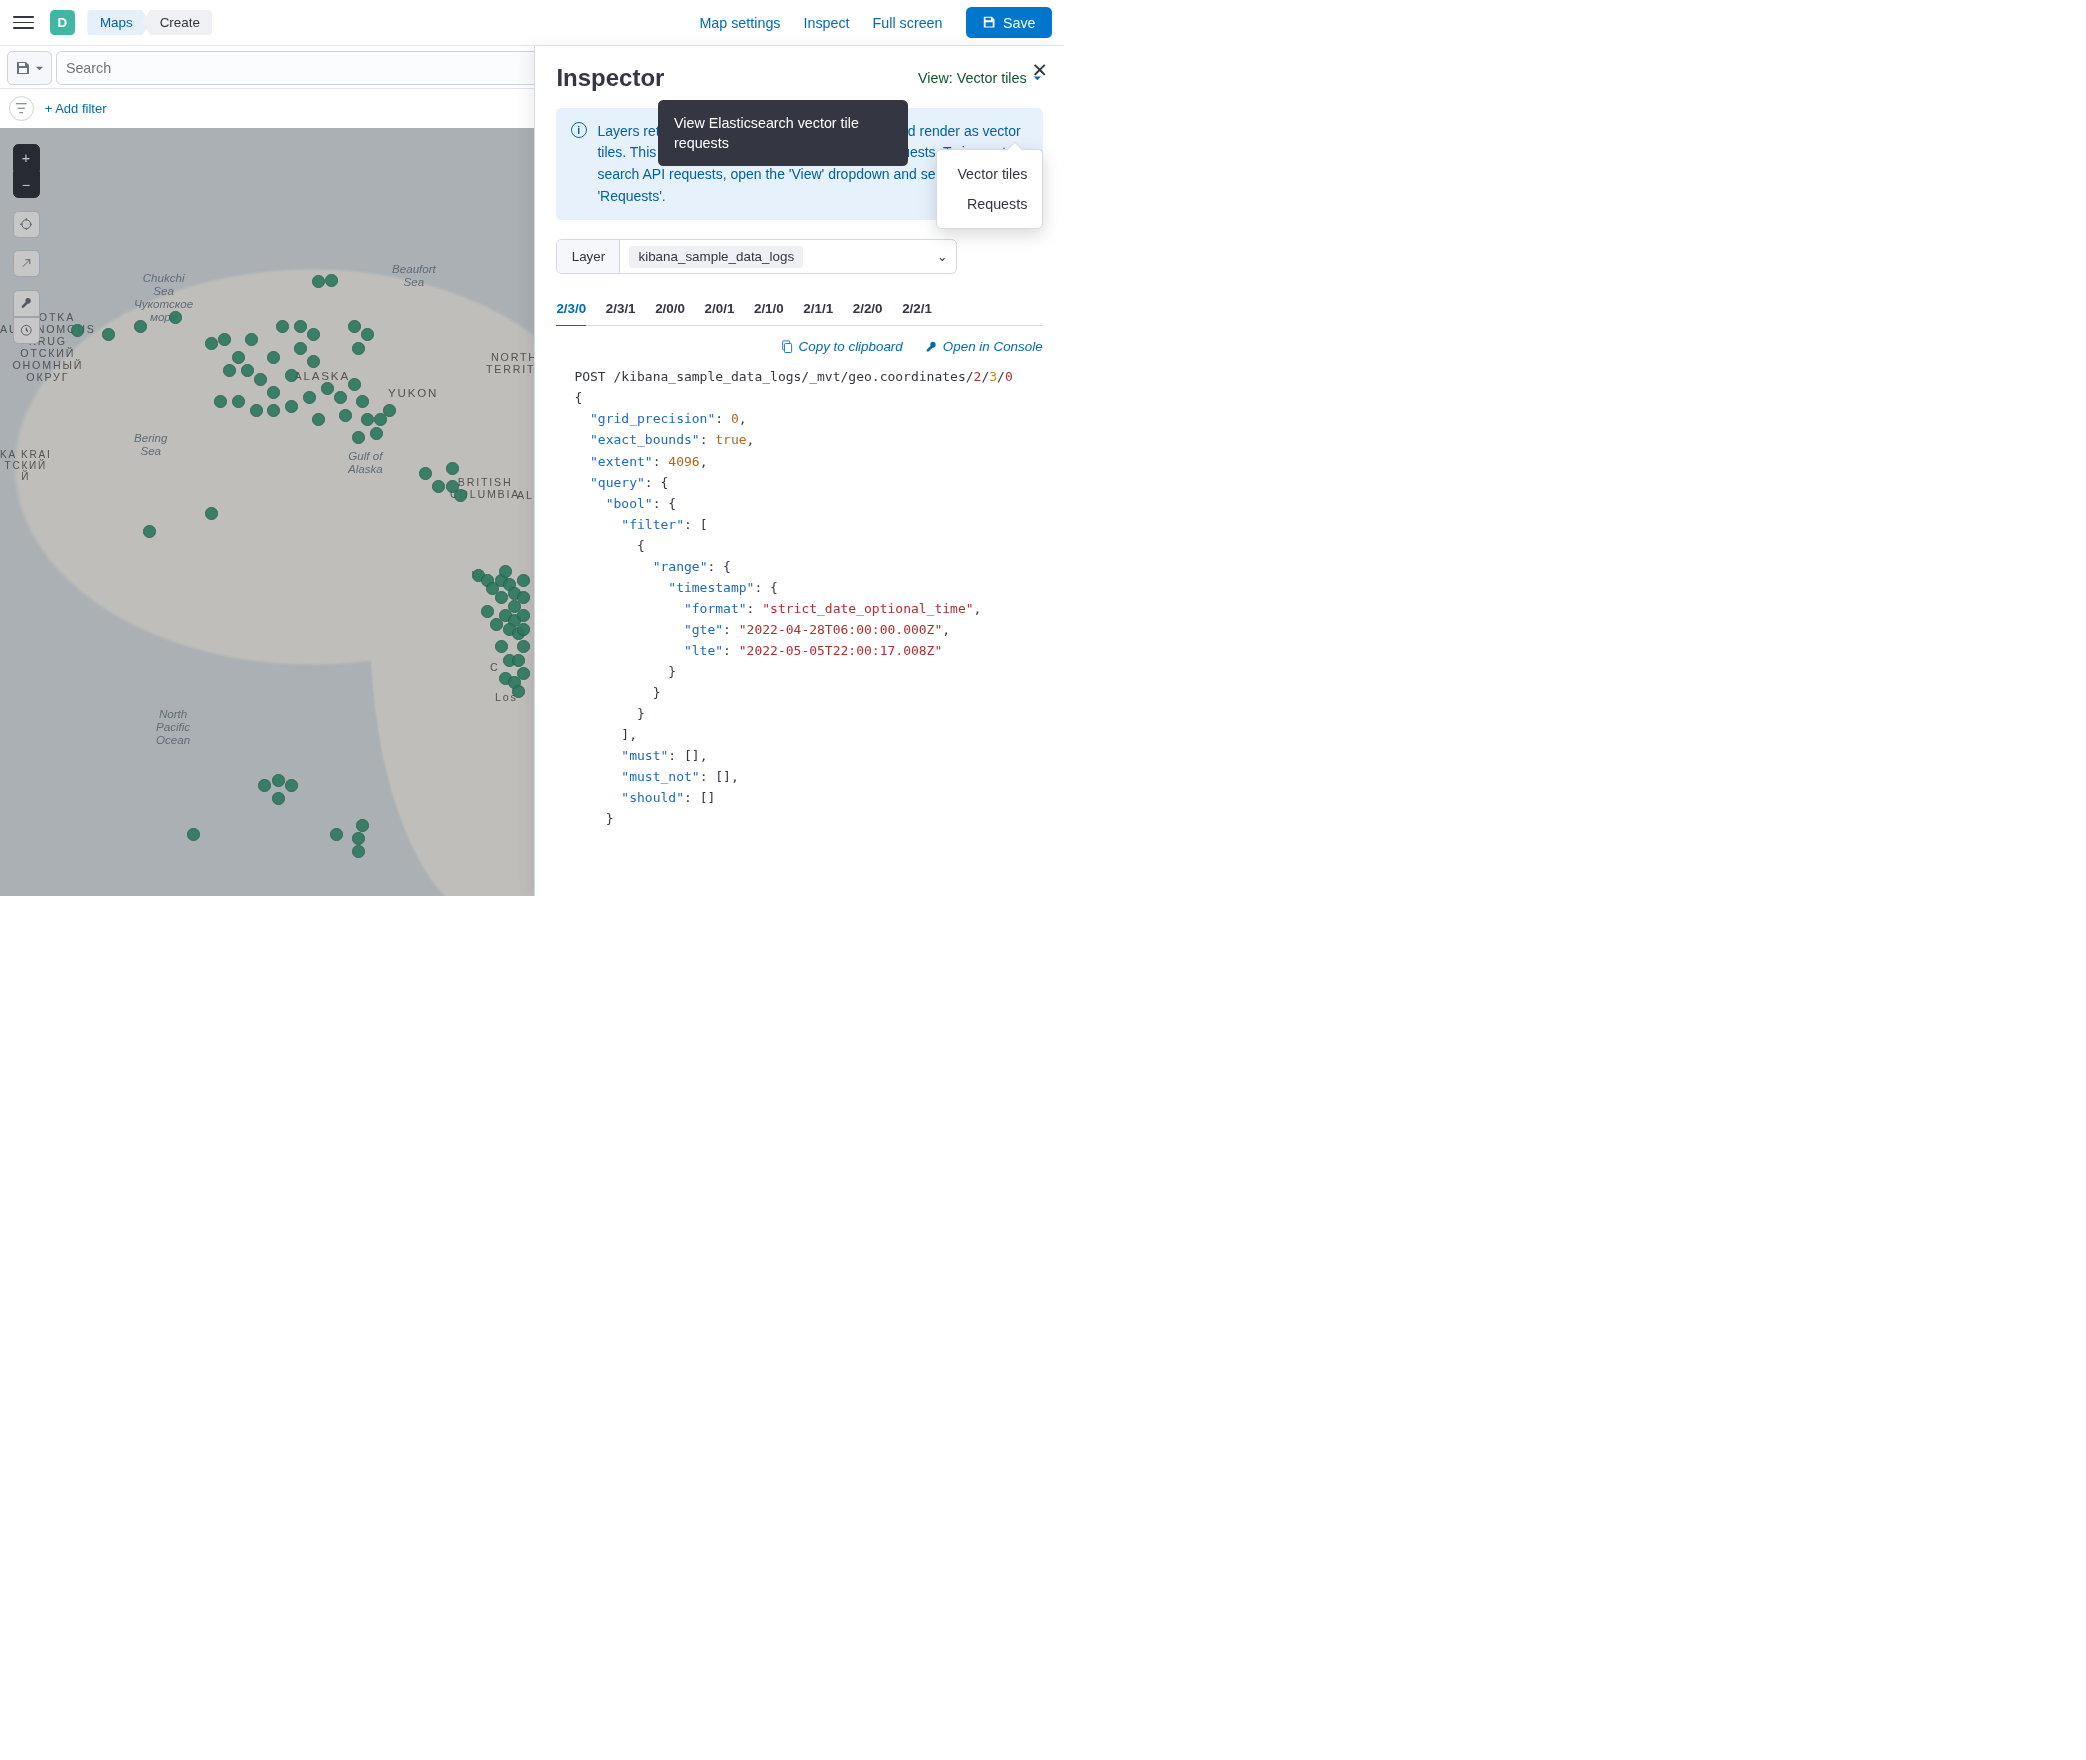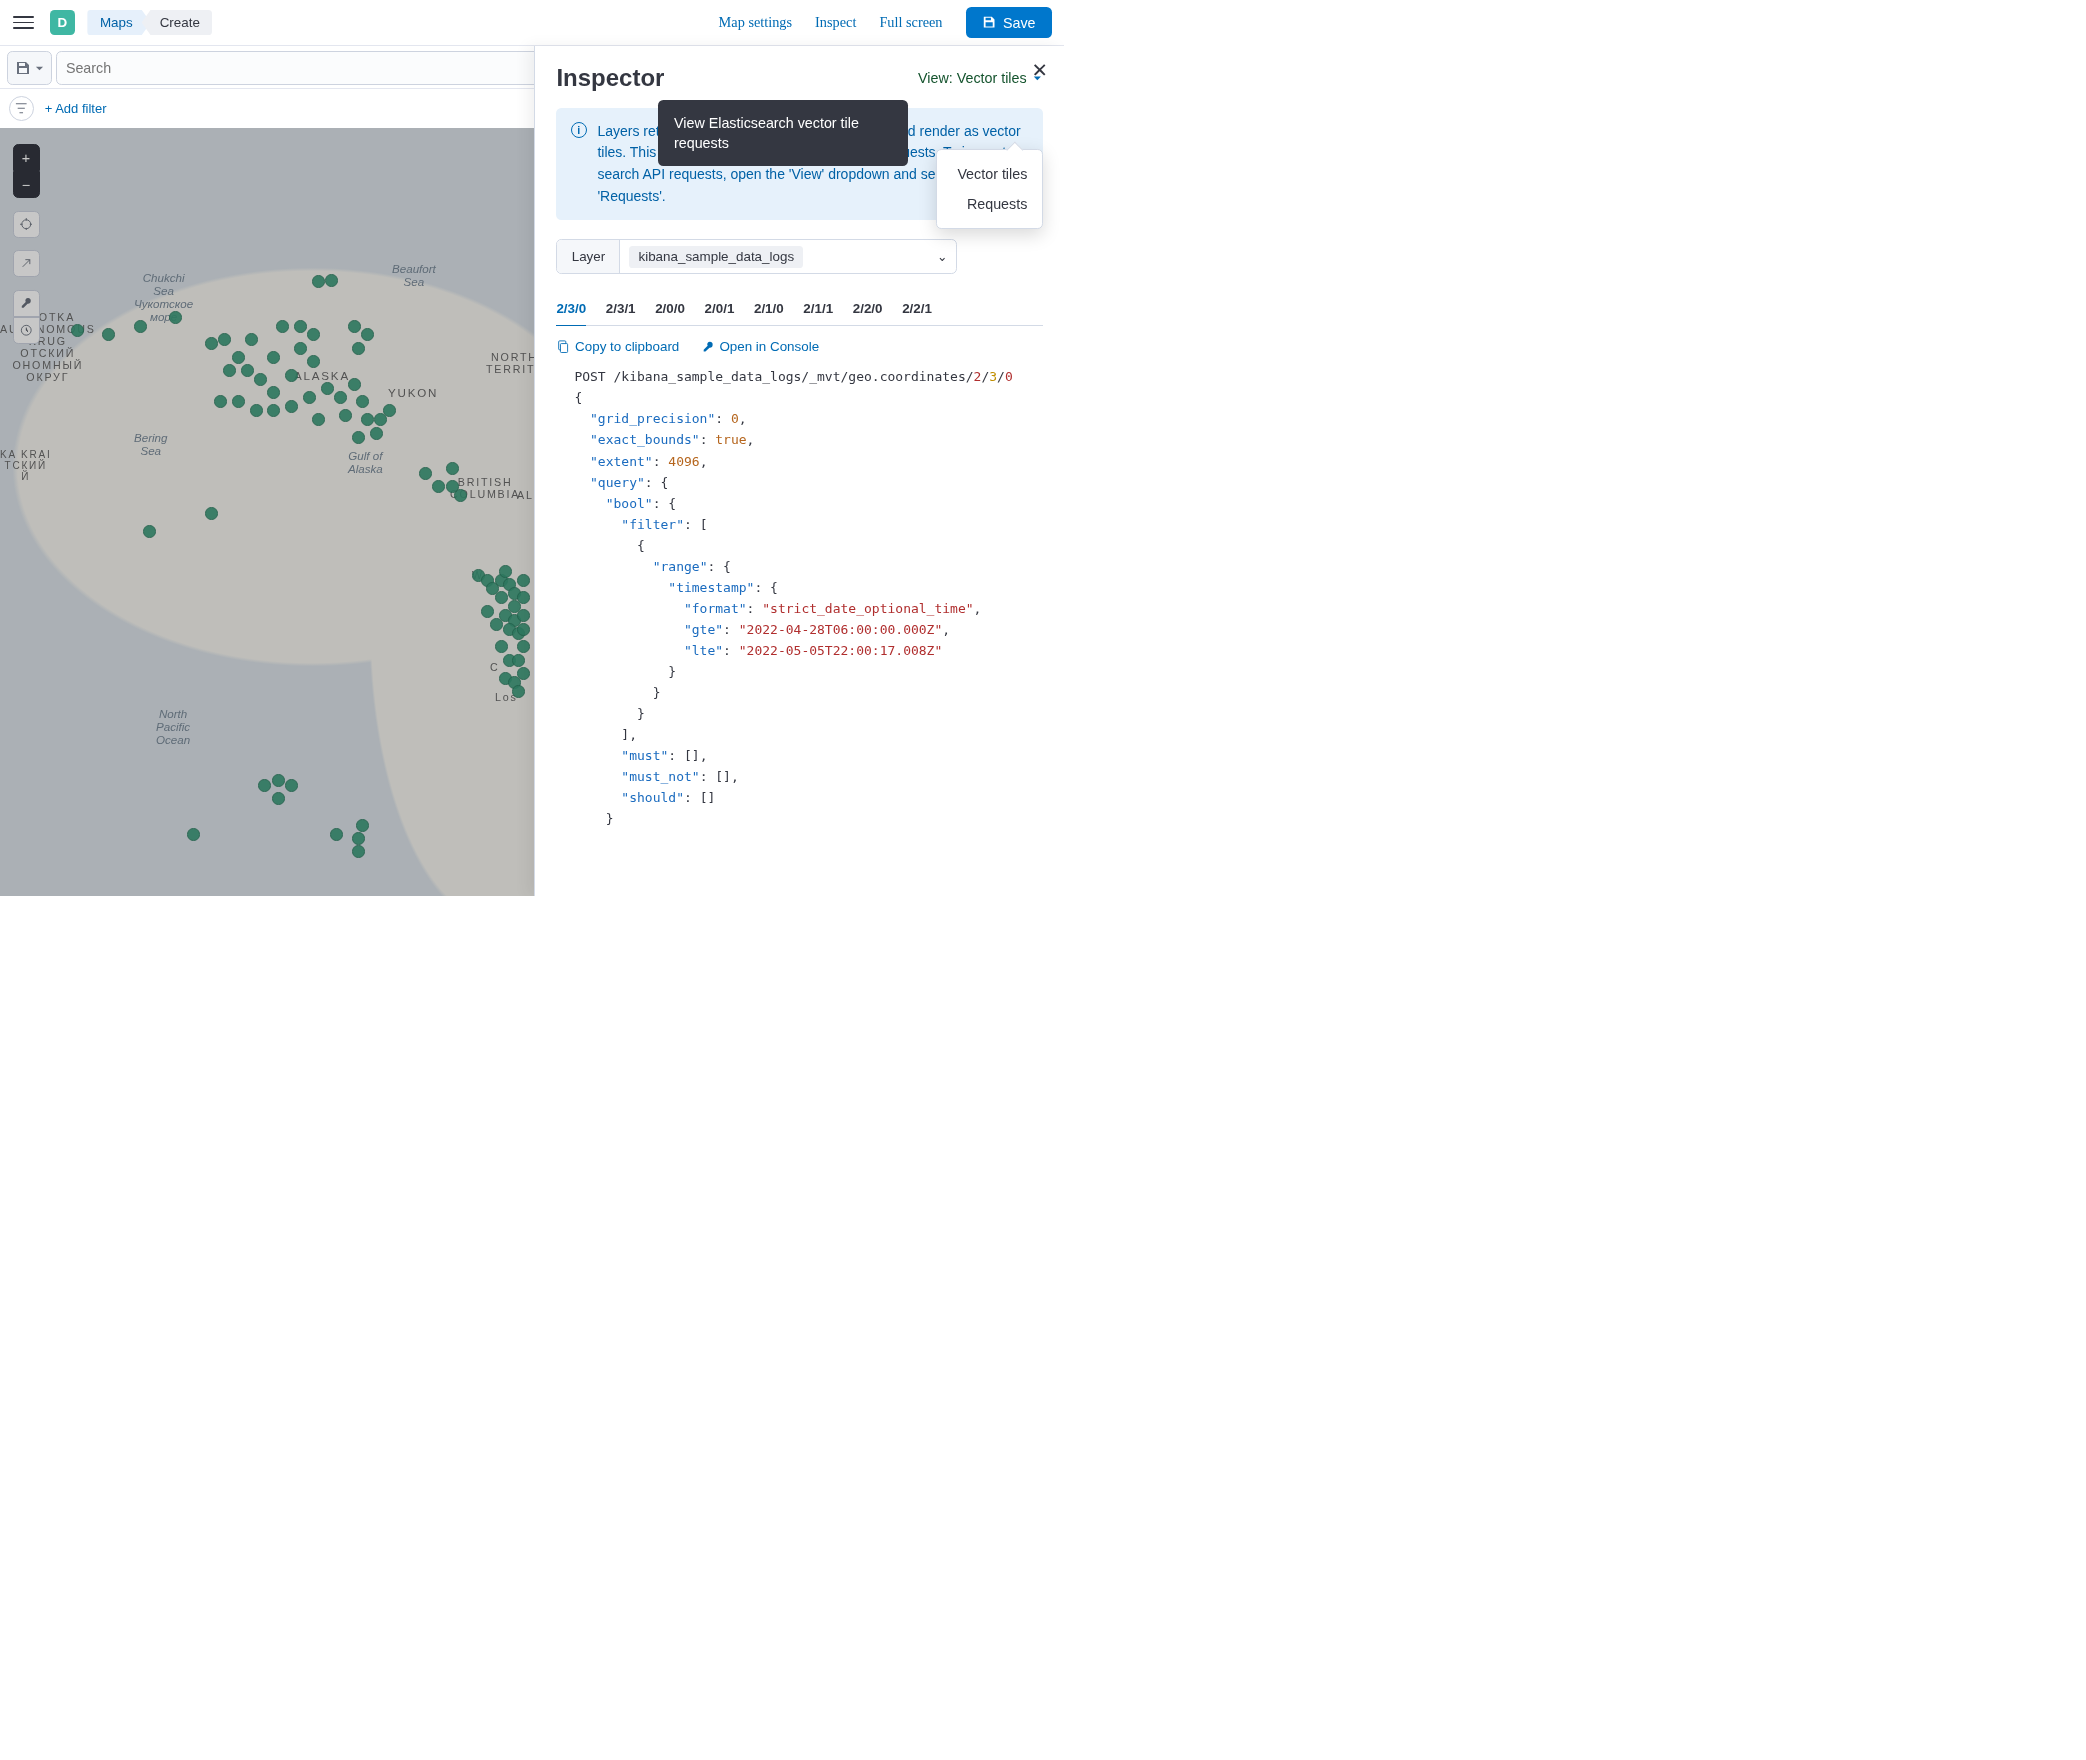--- a/index.html
+++ b/index.html
@@ -42,21 +42,21 @@
     clip-path: polygon(0 0, calc(100% - 9px) 0, 100% 50%, calc(100% - 9px) 100%, 0 100%);
     padding-right:18px;
   }
   .bc-create {
     background:#eef0f4; color:#343741; padding:5.3px 12.5px 5.3px 18px;
     border-radius:0 3.6px 3.6px 0; font-size:13.4px; margin-left:-9px;
     clip-path: polygon(9px 0, 100% 0, 100% 100%, 9px 100%, 0 50%, 9px 0);
   }
   .header-spacer{flex:1;}
   .header-link {
-    color:#006bb4; font-size:14.3px; margin-right: 23px; cursor:pointer;font-family:Liberation Serif, serif;
+    color:#006bb4; font-size:14.3px; margin-right: 23px; cursor:pointer;
   }
   .save-btn {
     background:#07c; color:#fff; border-radius:5.3px;
     padding:7.1px 16px; font-size:14.3px; font-weight:500;
     display:flex;align-items:center;gap:7.1px;cursor:pointer;
   }
   .save-btn svg{width:14.3px;height:14.3px;}
 
   
   .main {
@@ -161,21 +161,21 @@
   }
   .layer-label{background:#f5f7fa;padding:9px 14.3px;font-size:13.4px;border-right:0.9px solid #d3dae6;}
   .layer-select{flex:1;display:flex;align-items:center;padding:5.3px 9px;justify-content:space-between;}
   .layer-chip{background:#eef0f4;border-radius:3.6px;padding:3.6px 9px;font-size:13.4px;}
   .chev{color:#343741;}
 
   .tabs{display:flex;gap:19.6px;border-bottom:0.9px solid #d3dae6;margin-bottom:12.5px;}
   .tab{padding:7.1px 0 9px;font-size:13.4px;font-weight:600;color:#343741;cursor:pointer;white-space:nowrap;}
   .tab.active{color:#006bb4;border-bottom:1.8px solid #006bb4;margin-bottom:-0.9px;text-align:center;}
 
-  .actions{display:flex;gap:21.4px;margin-bottom:9px;}
+  .actions{display:flex;justify-content:flex-end;gap:21.4px;margin-bottom:9px;font-style:italic;}
   .action-link{color:#006bb4;font-size:13.4px;display:flex;align-items:center;gap:5.3px;cursor:pointer;}
 
   
   pre.code{
     font-family:Menlo,Consolas,monospace;font-size:13px;line-height:1.62;
     white-space:pre;color:#343741;padding:3.6px 0 18px 18px;
   }
   .tok-key{color:#1a6bbf;}
   .tok-num,.tok-bool{color:#b5651d;}
   .tok-str{color:#b02e2e;}

